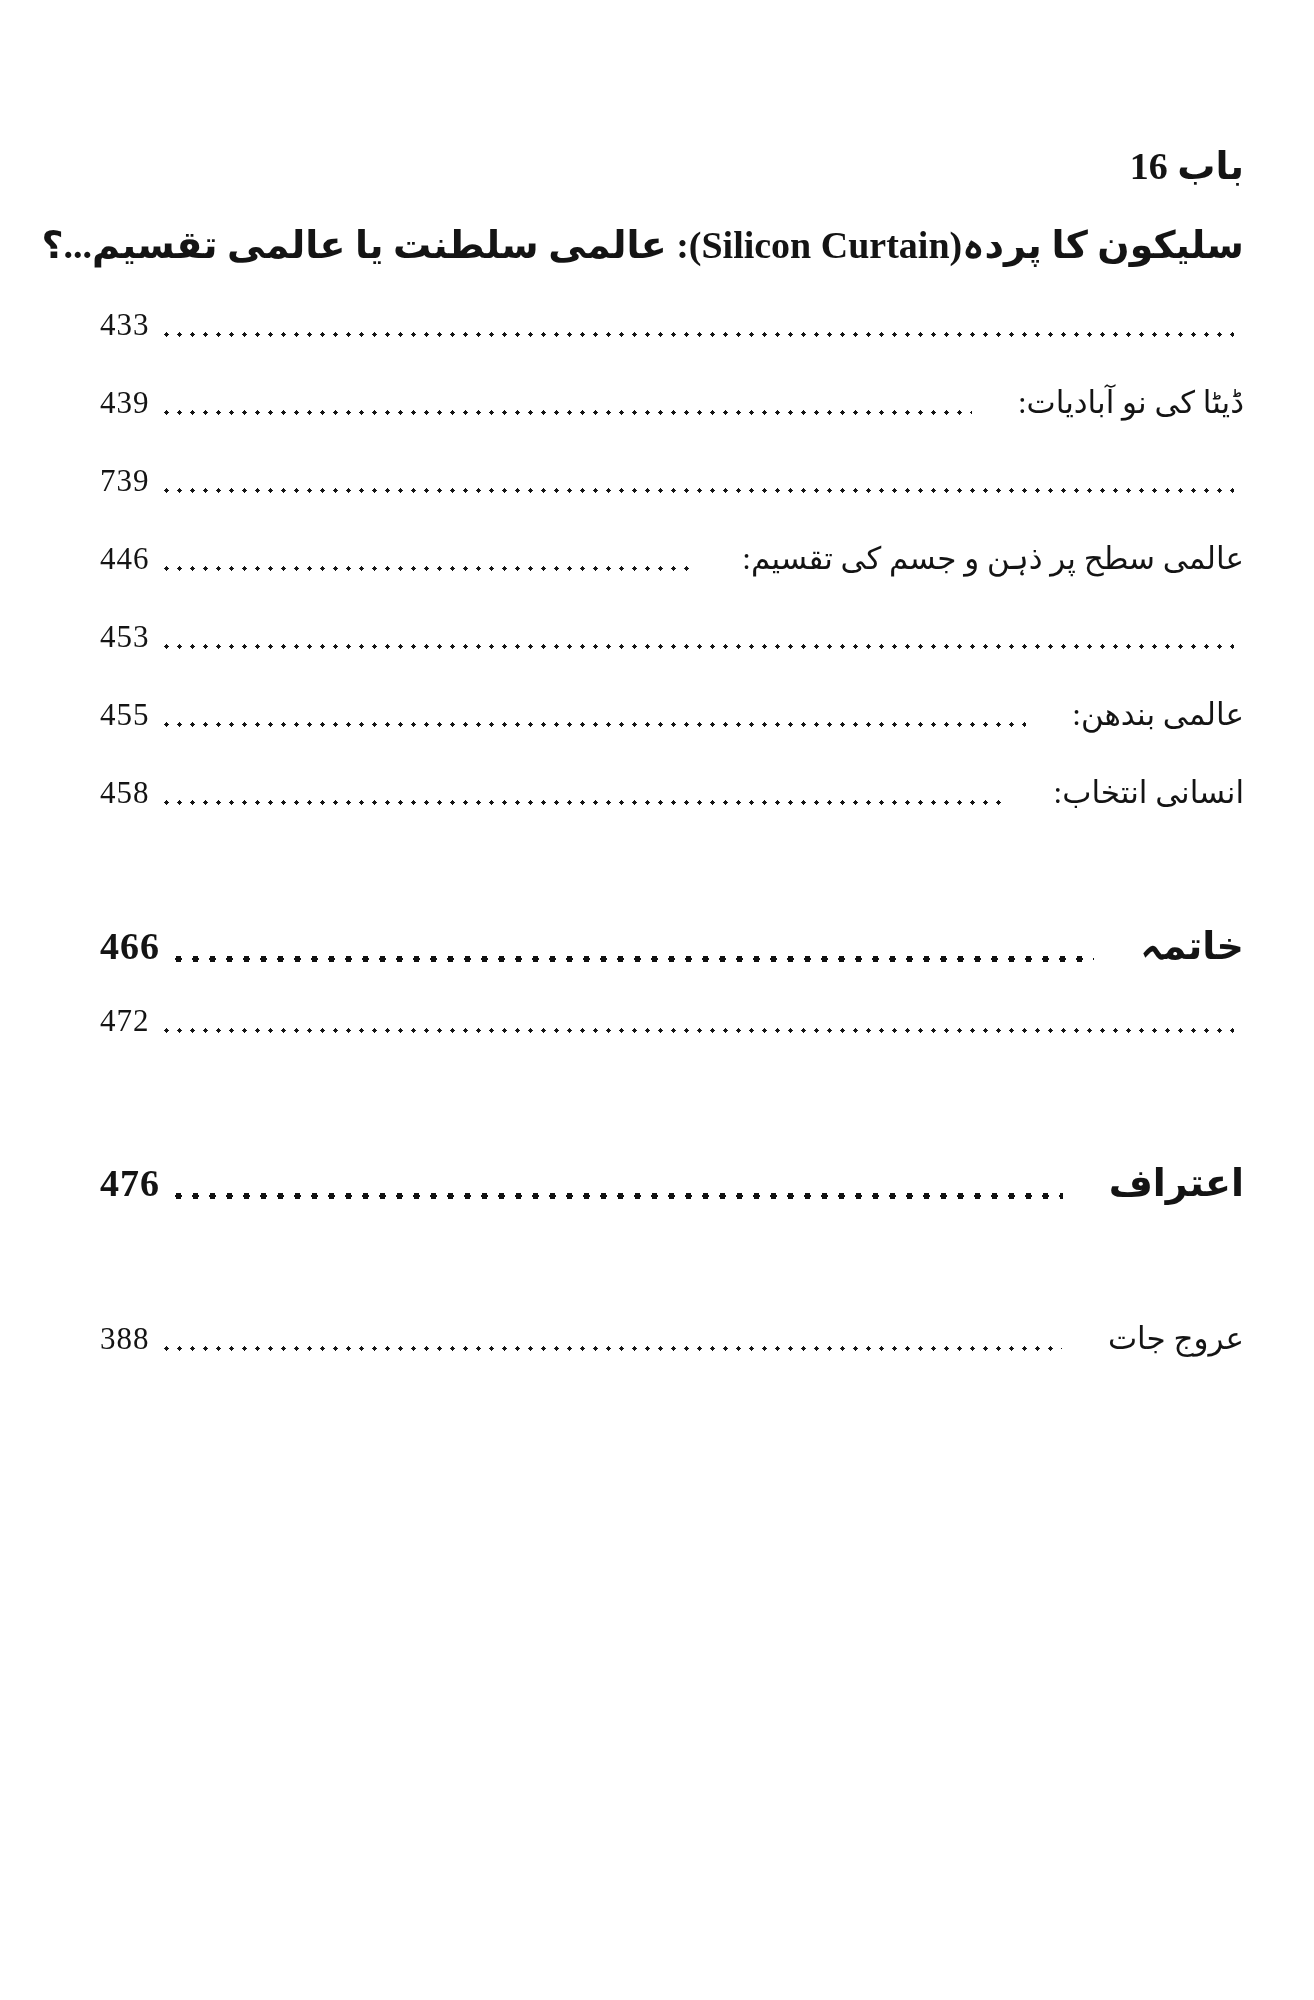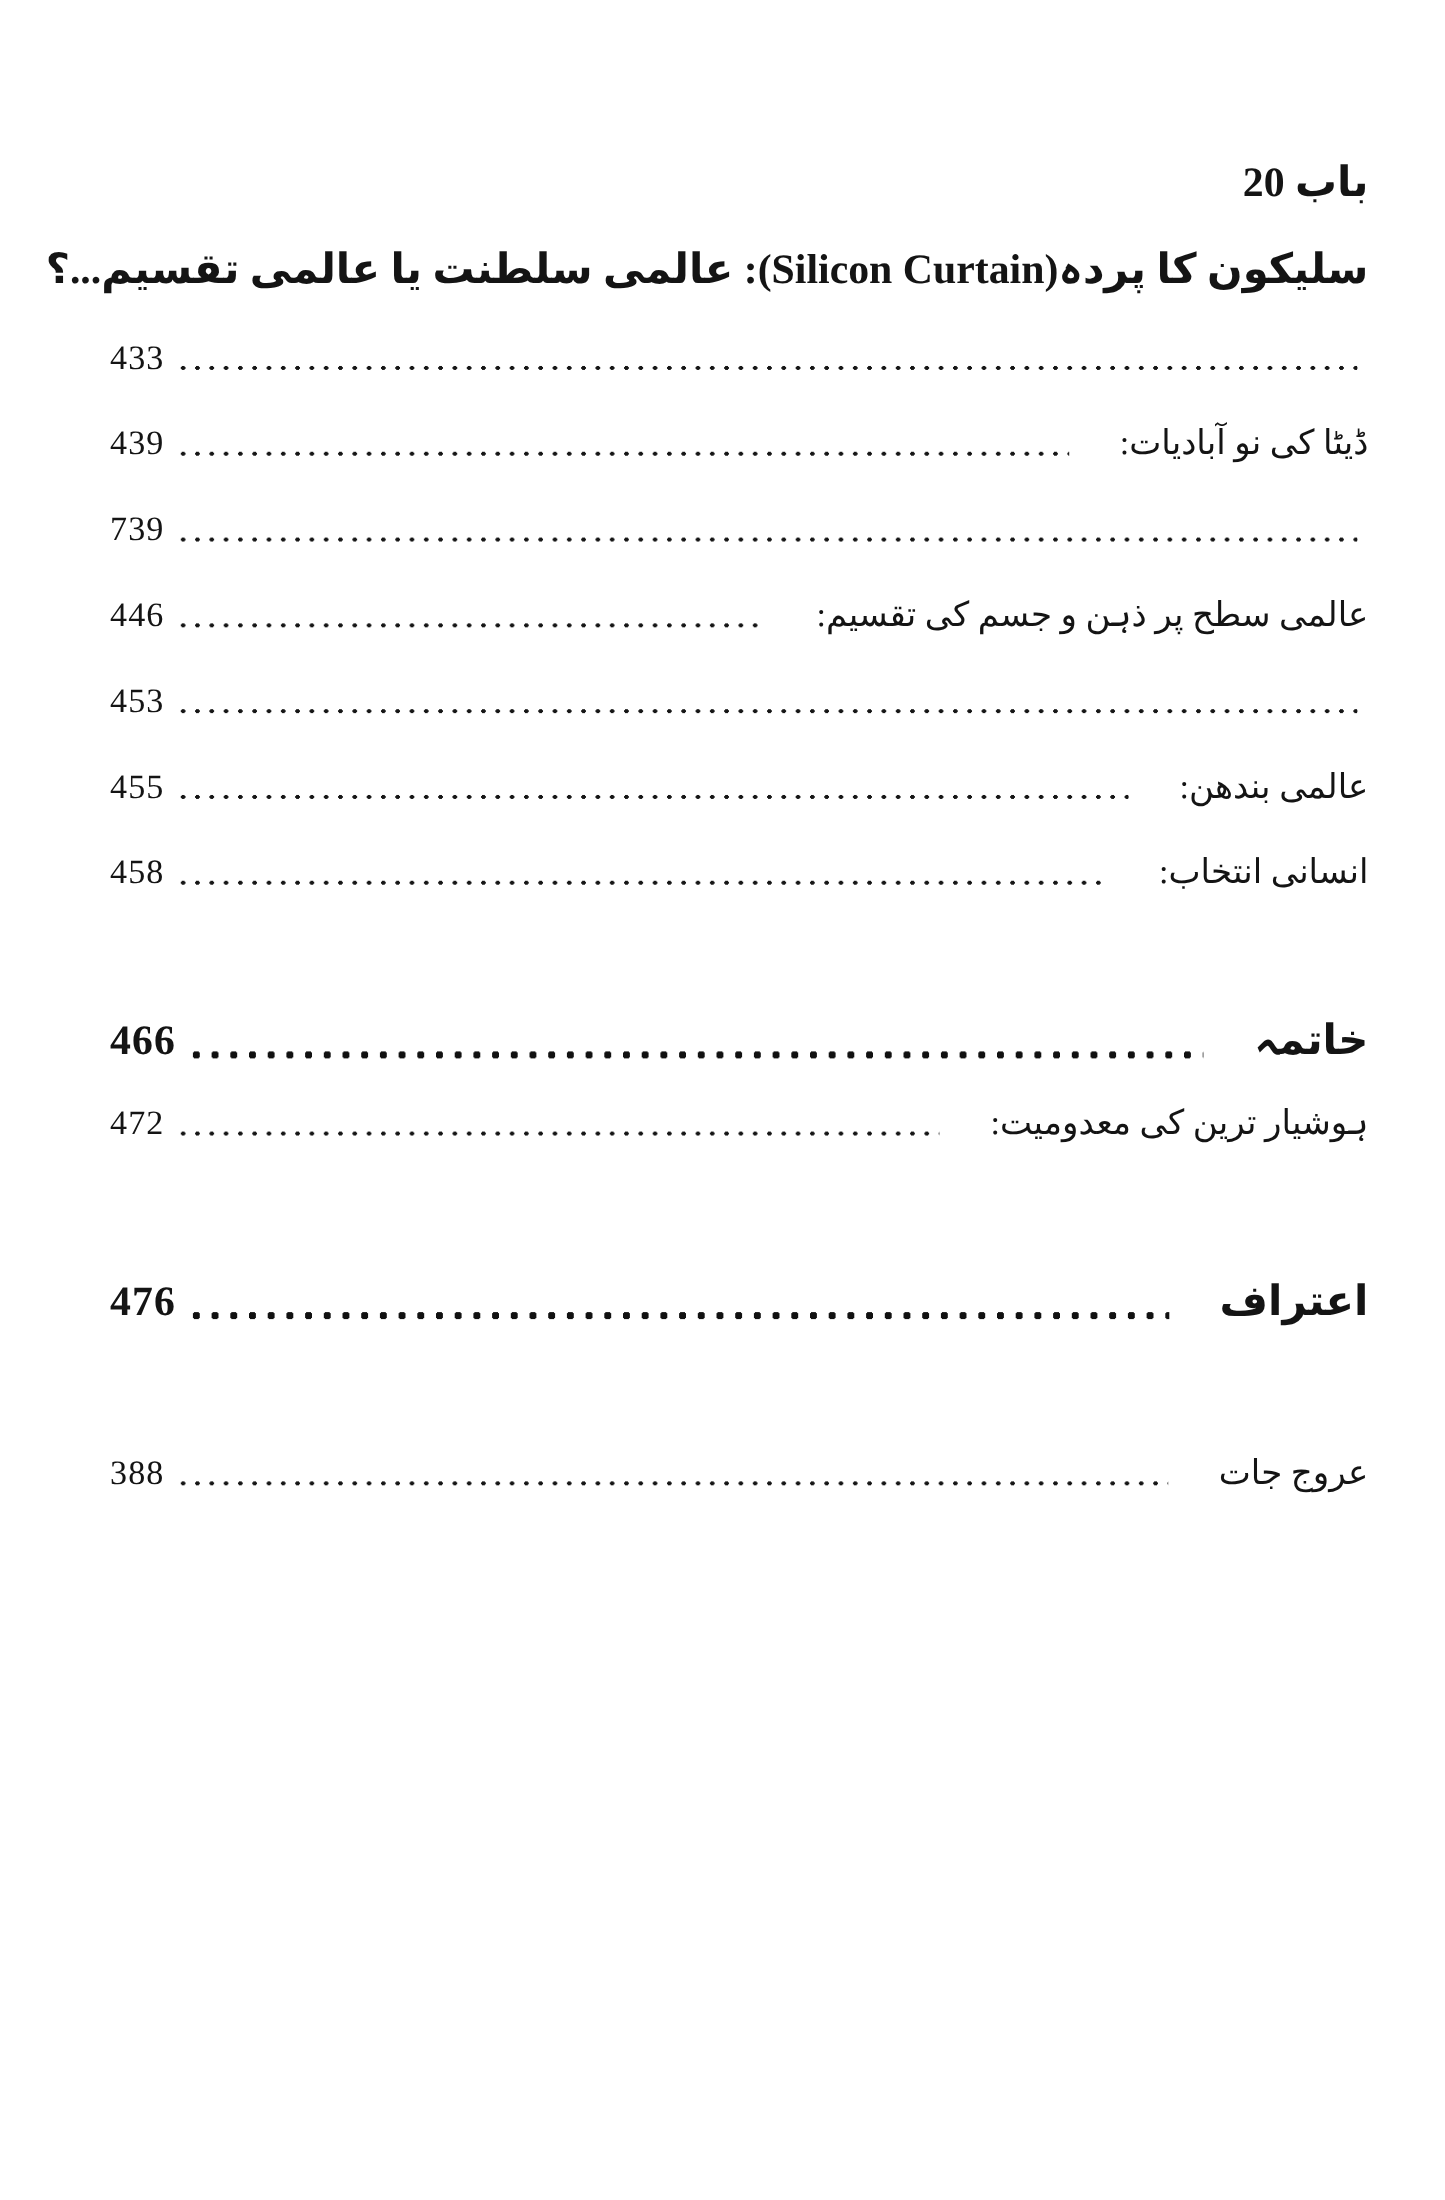--- a/index.html
+++ b/index.html
@@ -64,21 +64,21 @@
   .gap-ack { margin-top: 111px; }
   .gap-ref { margin-top: 105px; }
   
   .sc { font-variant-caps: small-caps; }
 </style>
 </head>
 <body>
 
 <div class="page">
 
-  <div class="chapter-row">باب 20</div>
+  <div class="chapter-row">باب 16</div>
 
   <div class="toc-row big row-title">
     <span class="toc-title">سلیکون کا پردہ(Silicon Curtain): عالمی سلطنت یا عالمی تقسیم...؟</span>
     <span class="toc-dots"></span>
     <span class="toc-page">429</span>
   </div>
 
   <div class="toc-row sec-first">
     <span class="toc-dots"></span>
     <span class="toc-page">433</span>
@@ -118,21 +118,20 @@
     <span class="toc-page">458</span>
   </div>
 
   <div class="toc-row big gap-conclusion">
     <span class="toc-title">خاتمہ</span>
     <span class="toc-dots"></span>
     <span class="toc-page">466</span>
   </div>
 
   <div class="toc-row after-big">
-    <span class="toc-title">ہوشیار ترین کی معدومیت:</span>
     <span class="toc-dots"></span>
     <span class="toc-page">472</span>
   </div>
 
   <div class="toc-row big gap-ack">
     <span class="toc-title">اعتراف</span>
     <span class="toc-dots"></span>
     <span class="toc-page">476</span>
   </div>
 

